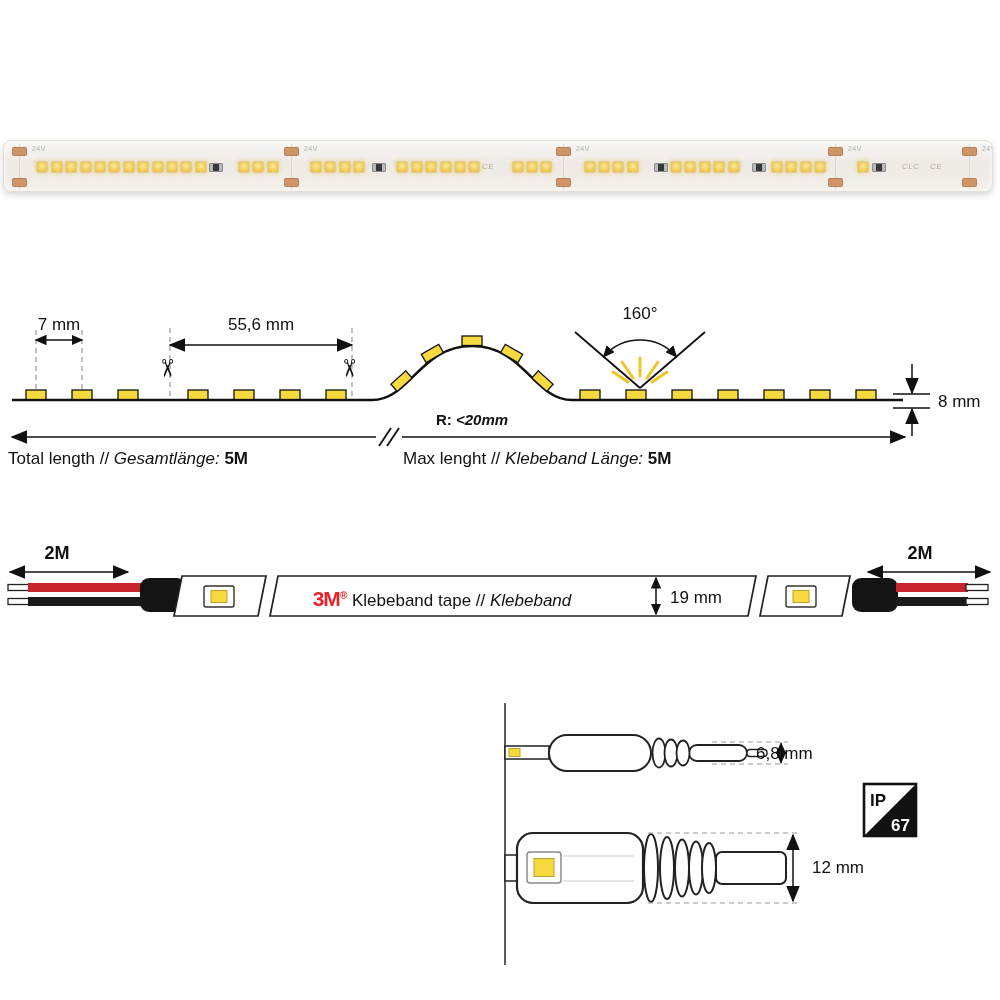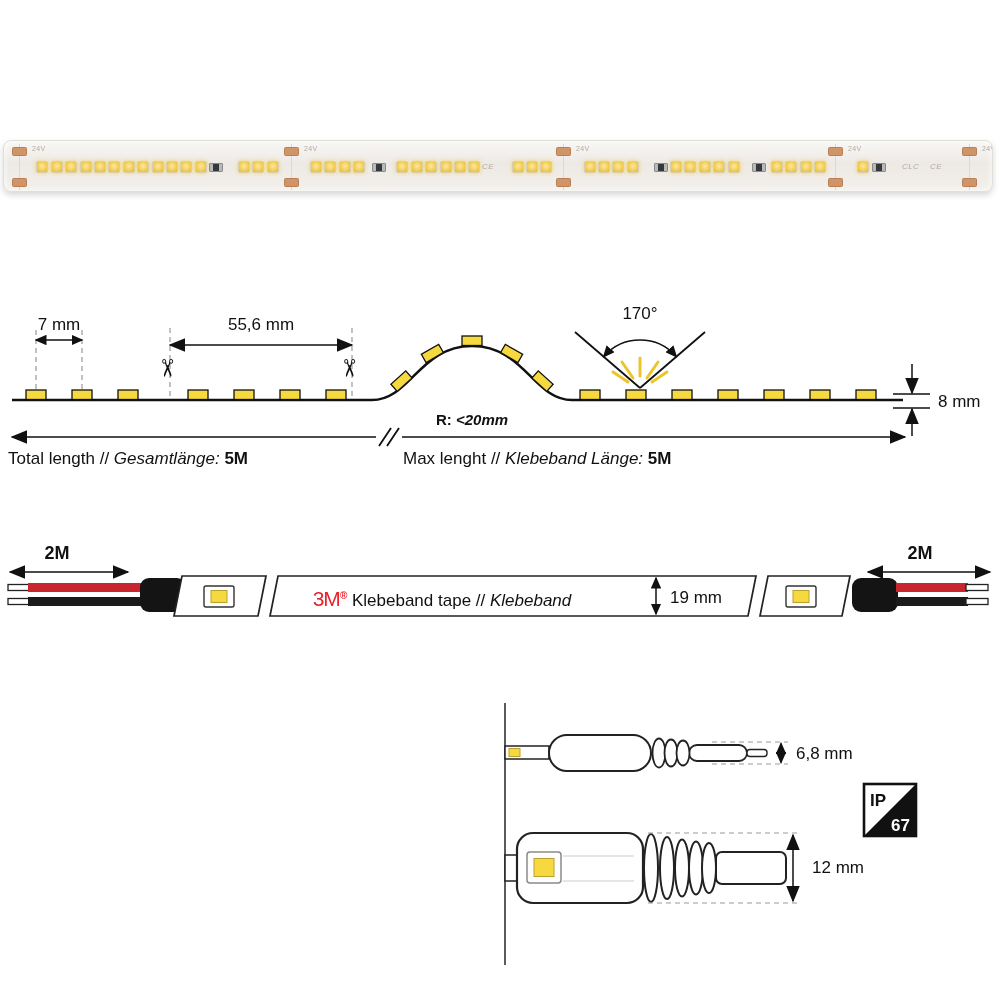--- a/index.html
+++ b/index.html
@@ -36,21 +36,21 @@
   .led{fill:#f6d93f;stroke:#111;stroke-width:1.3}
   .seg{fill:#fff;stroke:#222;stroke-width:1.7}
   .tip{fill:#fff;stroke:#222;stroke-width:1.3}
   .ledframe{fill:#fff;stroke:#333;stroke-width:1.4}
   .ledchip{fill:#f6d93f;stroke:#bd9f30;stroke-width:1}
   .ray{stroke:#edc52b;stroke-width:3;stroke-linecap:round}
 
   .scissors{position:absolute;font-size:24px;color:#111;line-height:1;
     transform:rotate(90deg);font-family:"DejaVu Sans",sans-serif}
 
-  .brand3m{color:#e8232a;font-weight:normal;font-size:21px;letter-spacing:-1px}
+  .brand3m{color:#e8232a;font-weight:bold;font-size:21px;letter-spacing:-1px}
   .brand3m-reg{color:#e8232a;font-size:10px;vertical-align:super;font-weight:bold}
 </style>
 </head>
 <body>
 
 <div class="photo-strip">
     <div class="photo-led" style="left: 32.4px;"></div>
     <div class="photo-led" style="left: 46.8px;"></div>
     <div class="photo-led" style="left: 61.2px;"></div>
     <div class="photo-led" style="left: 75.6px;"></div>
@@ -214,21 +214,21 @@
     <line x1="379" y1="146" x2="391" y2="128" stroke="#111" stroke-width="1.8"></line>
     <line x1="387" y1="146" x2="399" y2="128" stroke="#111" stroke-width="1.8"></line>
   </g>
 </svg>
 
 <span class="scissors" style="left:157px;top:356px">✂</span>
 <span class="scissors" style="left:339px;top:356px">✂</span>
 
 <div class="label center" style="left:13px;top:315px;width:92px">7 mm</div>
 <div class="label center" style="left:196px;top:315px;width:130px">55,6 mm</div>
-<div class="label center" style="left:600px;top:304px;width:80px">170°</div>
+<div class="label center" style="left:600px;top:304px;width:80px">160°</div>
 <div class="label center" style="left:412px;top:411px;width:120px;font-size:15px">
   <span class="b">R:</span><span class="b i"> &lt;20mm</span>
 </div>
 <div class="label" style="left:938px;top:392px">8 mm</div>
 <div class="label" style="left:8px;top:449px">
   <span>Total length // </span><span class="i">Gesamtlänge: </span><span class="b">5M</span>
 </div>
 <div class="label" style="left:403px;top:449px">
   <span>Max lenght // </span><span class="i">Klebeband Länge: </span><span class="b">5M</span>
 </div>
@@ -301,21 +301,21 @@
     <ellipse cx="667" cy="173" rx="7" ry="31" fill="#fff" stroke="#222" stroke-width="2"></ellipse>
     <ellipse cx="682" cy="173" rx="7" ry="28.5" fill="#fff" stroke="#222" stroke-width="2"></ellipse>
     <ellipse cx="696" cy="173" rx="7" ry="26.5" fill="#fff" stroke="#222" stroke-width="2"></ellipse>
     <ellipse cx="709" cy="173" rx="7" ry="25" fill="#fff" stroke="#222" stroke-width="2"></ellipse>
     <line class="dash" x1="648" y1="138" x2="800" y2="138"></line>
     <line class="dash" x1="648" y1="208" x2="800" y2="208"></line>
     <line class="dim" x1="793" y1="140" x2="793" y2="206" marker-start="url(#as)" marker-end="url(#ae)"></line>
   </g>
 </svg>
 
-<div class="label" style="left:796px;top:744px">6,8 mm</div>
+<div class="label" style="left:756px;top:744px">6,8 mm</div>
 <div class="label" style="left:812px;top:858px">12 mm</div>
 
 <div style="position:absolute;left:862px;top:782px;width:56px;height:56px">
   <svg width="56" height="56">
     <rect x="2" y="2" width="52" height="52" fill="#fff" stroke="#111" stroke-width="2.6"></rect>
     <path d="M54,2 L54,54 L2,54 Z" fill="#111"></path>
     <text x="8" y="24" font-size="17" font-weight="bold" fill="#111">IP</text>
     <text x="29" y="49" font-size="17" font-weight="bold" fill="#fff">67</text>
   </svg>
 </div>

